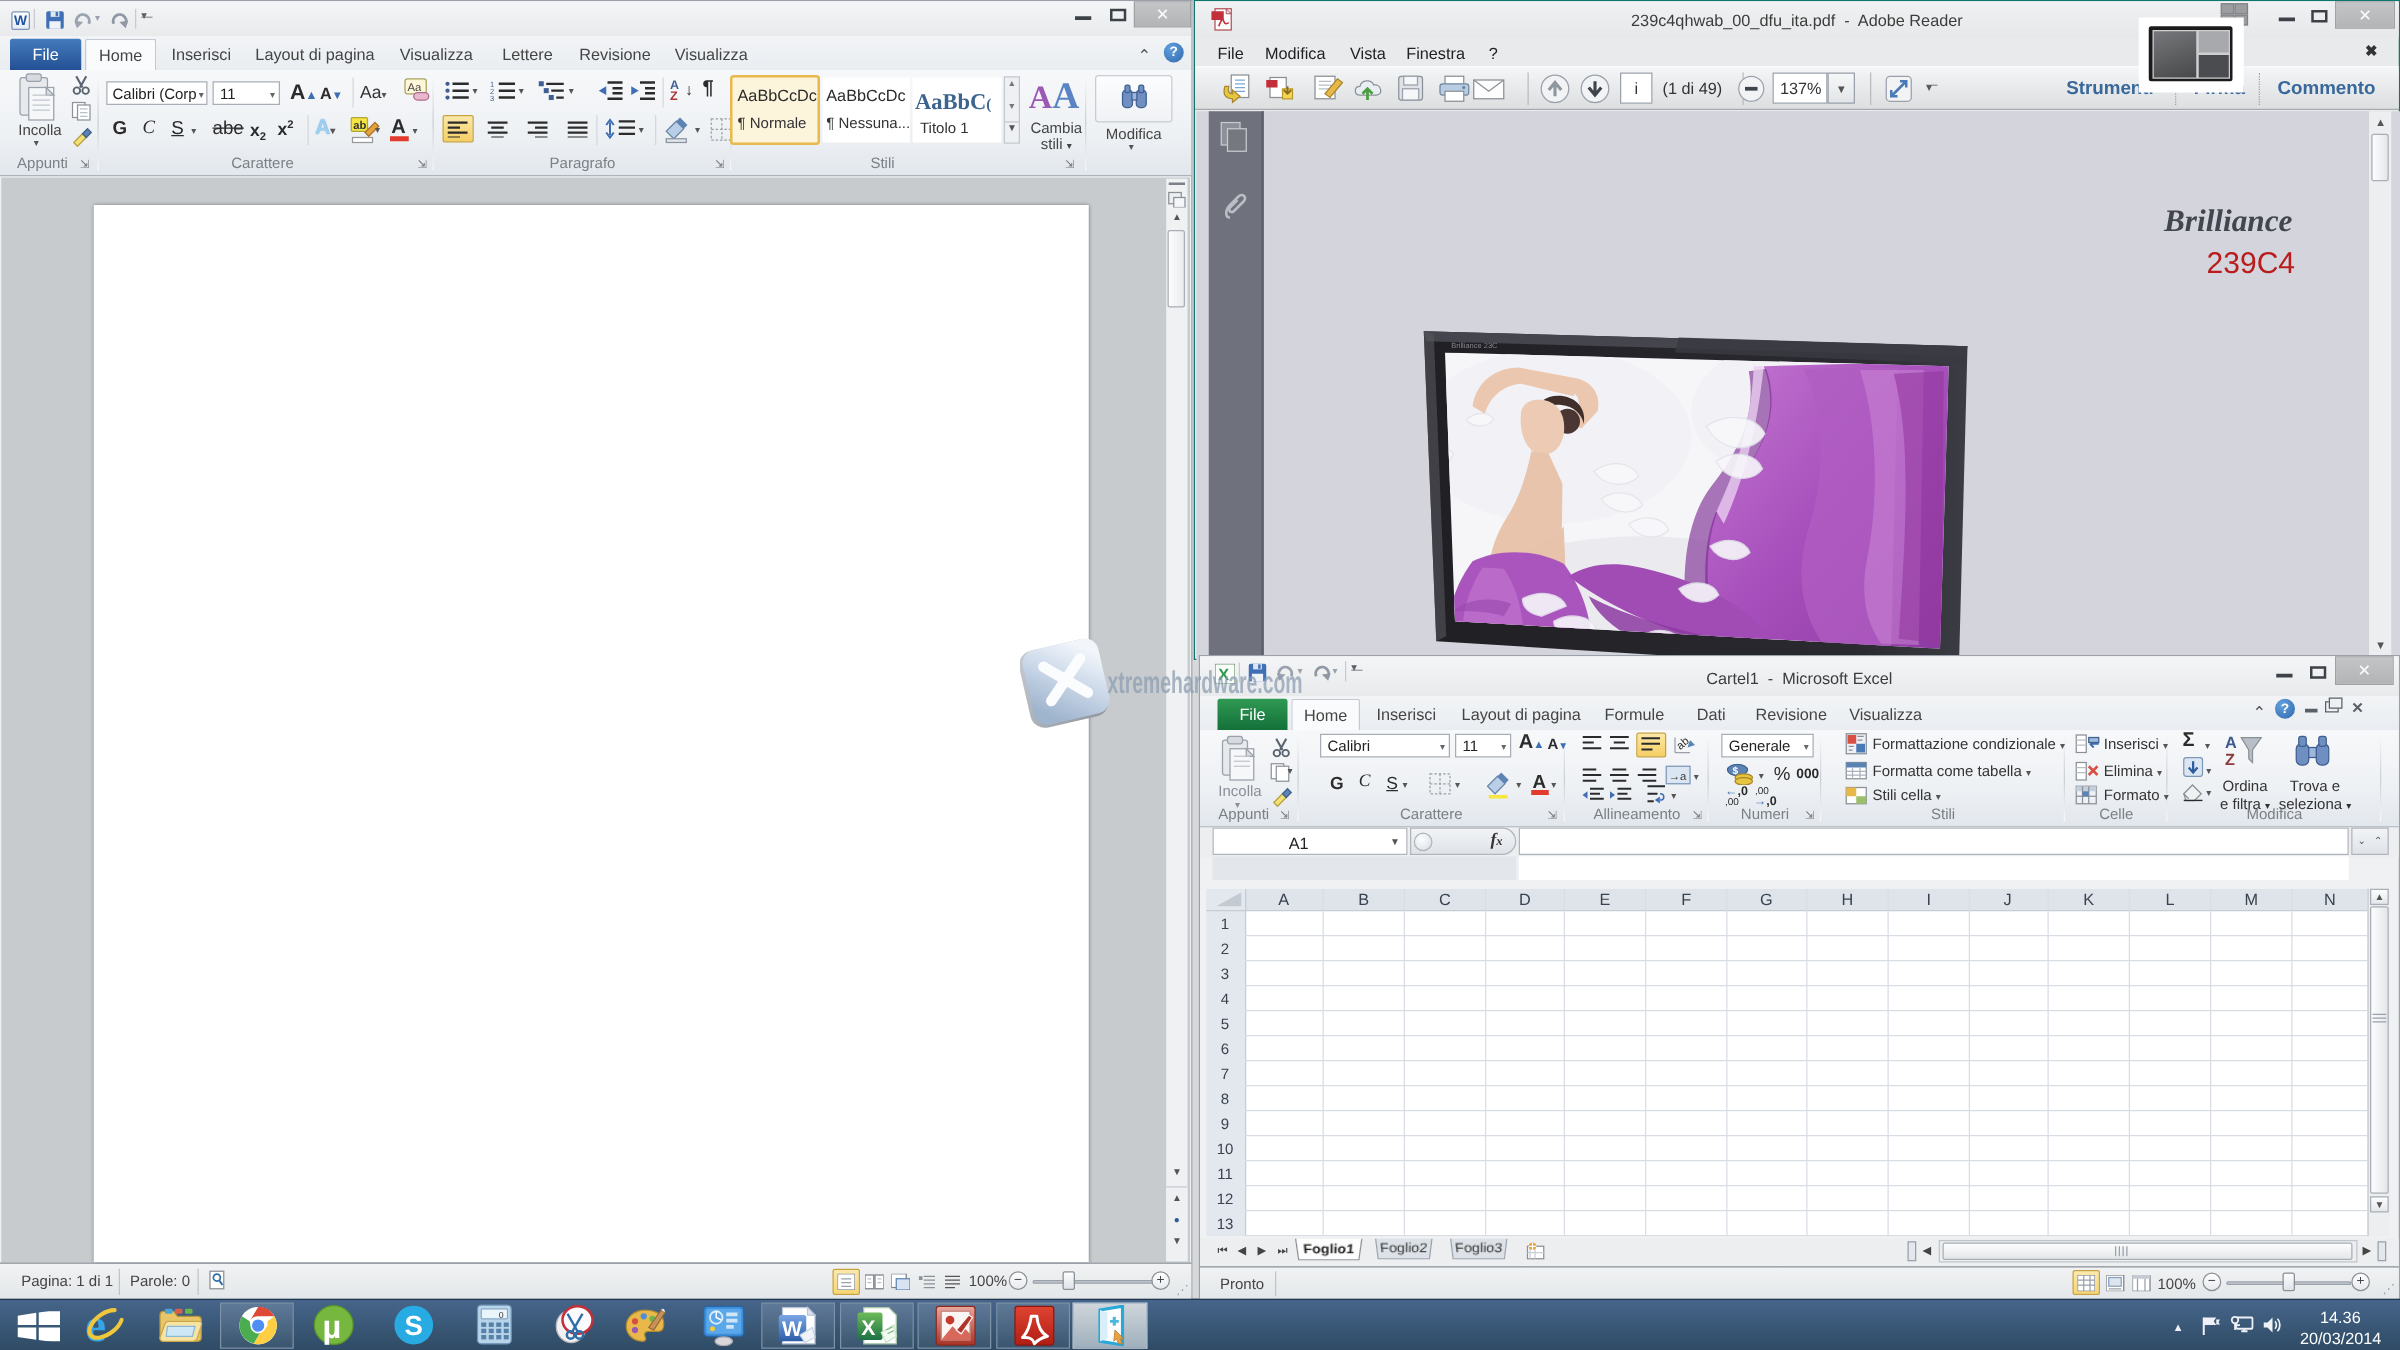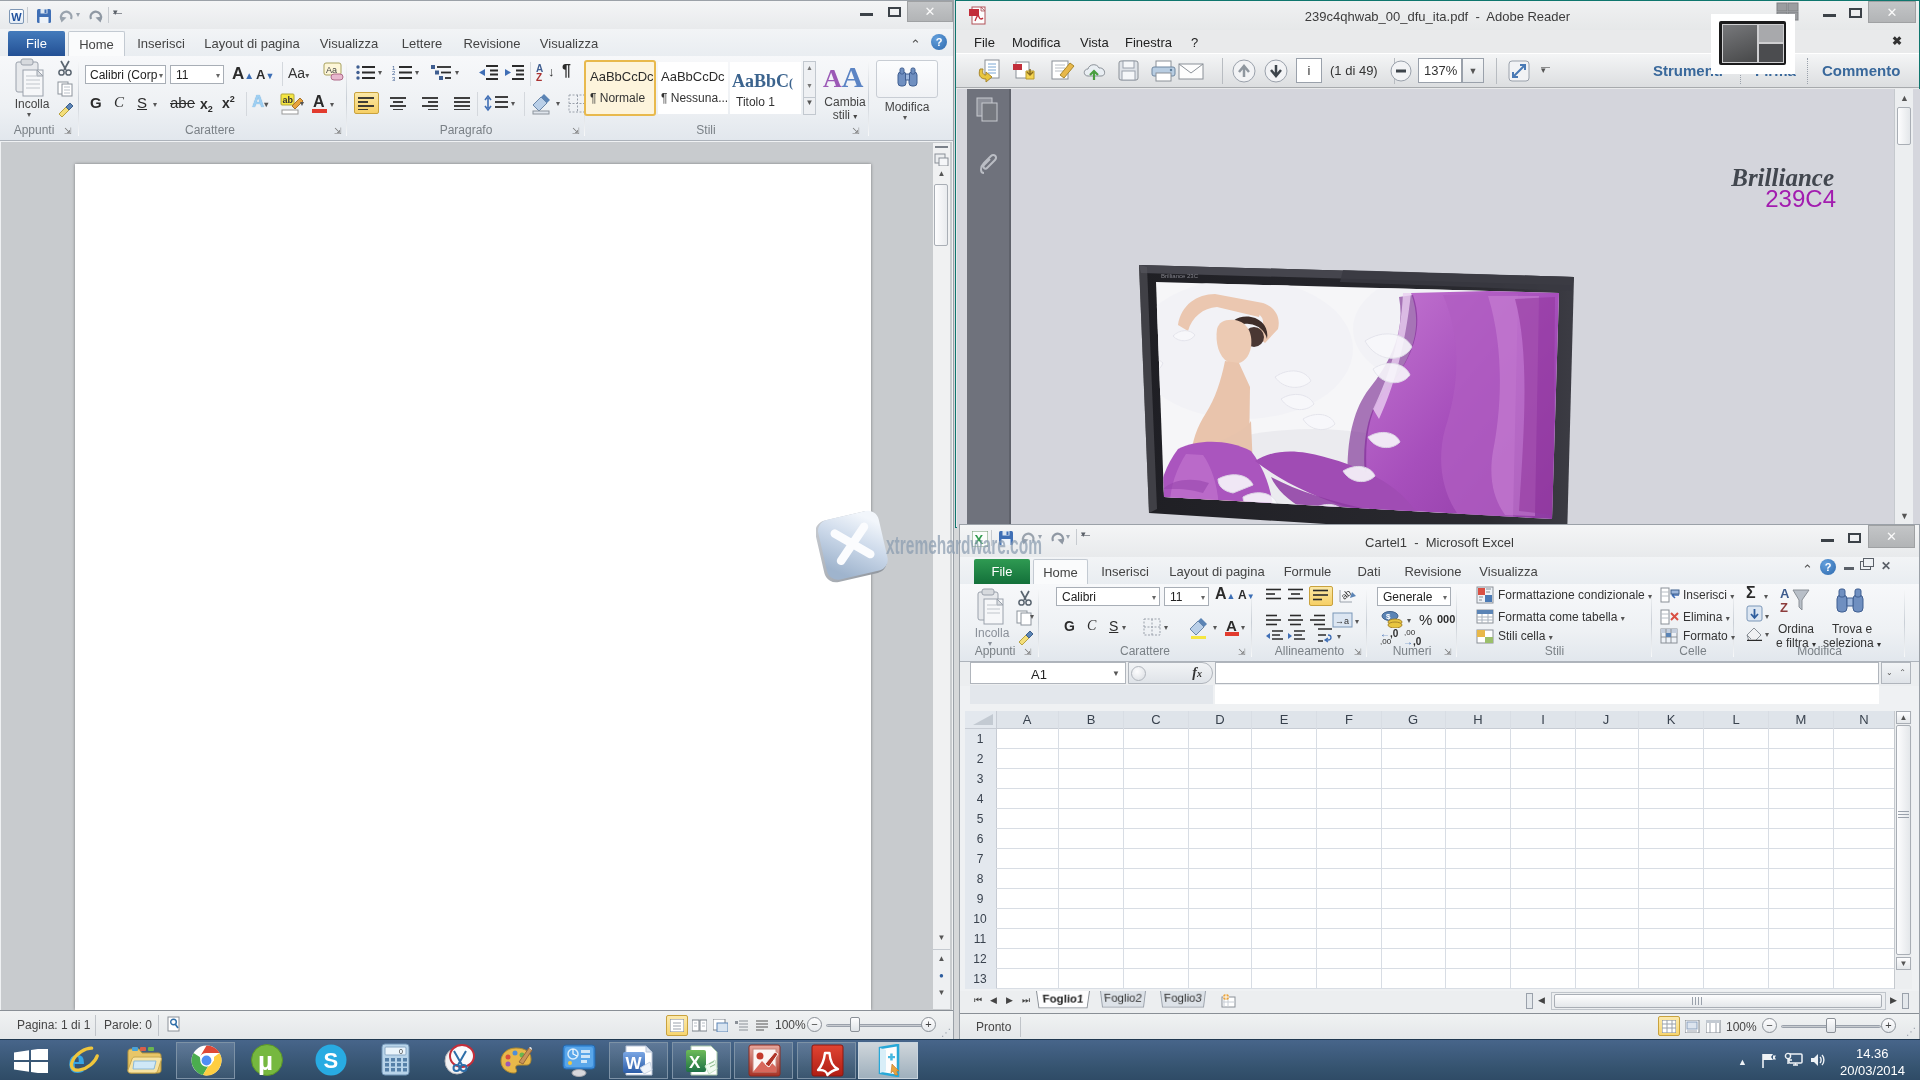--- a/index.html
+++ b/index.html
@@ -543,21 +543,21 @@
             <rect x="6" y="6" width="15" height="18" fill="#75787f" stroke="#c8cad0"></rect>
           </svg>
         <svg style="margin:24px 0 0 9px;" width="24" height="26">
             <path d="M8 22 C4 22 4 16 8 12 L15 5 C18 2 22 6 19 9 L11 17 C9 19 6 16 8 14 L14 8" fill="none" stroke="#babdc4" stroke-width="2"></path>
           </svg>
       </div>
 
       <div class="abs" style="left:56px;top:0;width:881px;height:439px;background:#d4d5dc;"></div>
       <div class="abs" style="left:0;top:0;width:100%;text-align:right;">
           <span style="position:absolute;right:86px;top:75px;font-size:25px;font-style:italic;font-weight:bold;color:#42474f;font-family:'Liberation Serif',serif;">Brilliance</span>
-      <span style="position:absolute;right:84px;top:96px;font-size:24px;color:#a21caf;">239C4</span>
+      <span style="position:absolute;right:84px;top:108px;font-size:24px;color:#b91c1c;">239C4</span>
         </div>
 
       <svg class="abs" style="left:56px;top:0" width="881" height="439" viewBox="0 0 881 439">
         <defs>
           <linearGradient id="bezelg" x1="0" y1="0" x2="1" y2="0">
             <stop offset="0" stop-color="#1f1f24"></stop>
               <stop offset="0.8" stop-color="#2a2a30"></stop>
               <stop offset="1" stop-color="#3c3c44"></stop>
           </linearGradient>
           <linearGradient id="purpleg" x1="0" y1="0" x2="1" y2="1">

